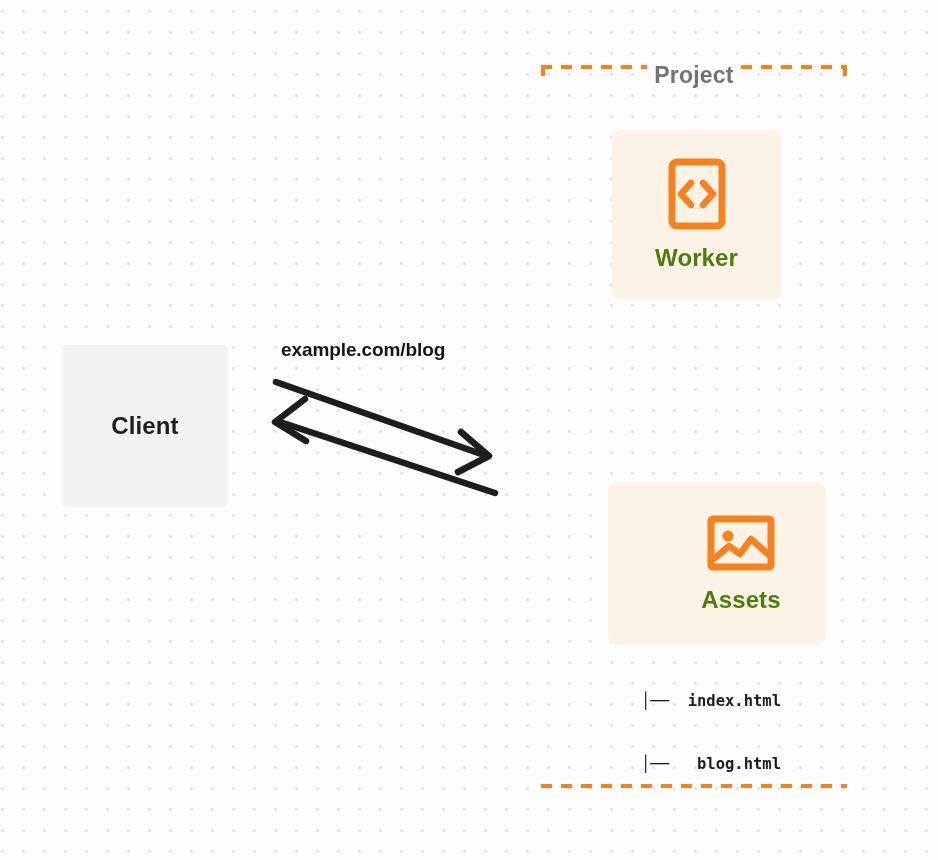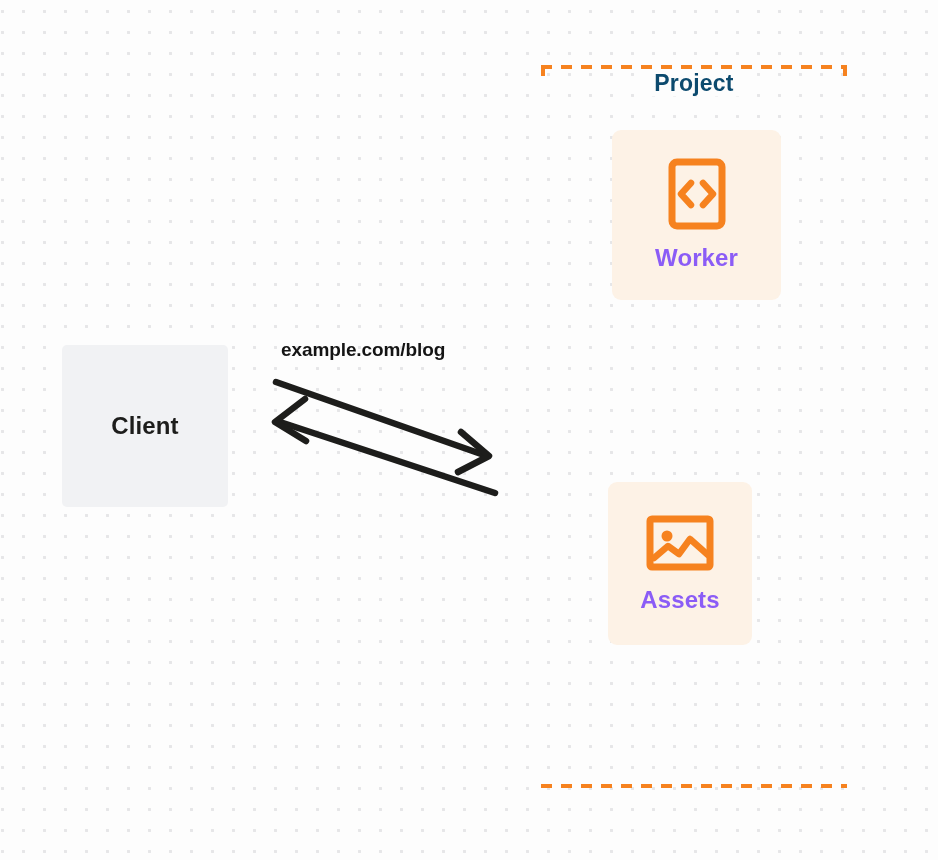--- a/index.html
+++ b/index.html
@@ -95,27 +95,27 @@
     background-size: 4px 20px;
   }
   .proj-edge-right {
     right: 0; top: 0; bottom: 0; width: 4px;
     background-image: linear-gradient(to bottom, #f6821f 0 11px, rgba(0,0,0,0) 11px 20px);
     background-size: 4px 20px;
   }
   #project-title {
     position: absolute;
     left: 50%;
-    top: 18px;
+    top: 10px;
     transform: translate(-50%, -50%);
     background: #fdfdfd;
     padding: 0 7px;
     font-size: 23px;
     font-weight: 700;
-    color: #0c4a6e;
+    color: #737373;
     letter-spacing: 0.2px;
     white-space: nowrap;
   }
 
   
   .service-card {
     position: absolute;
     background: #fdf2e6;
     border-radius: 9px;
     display: flex;
@@ -125,31 +125,32 @@
   }
   #worker-card {
     left: 71px;
     top: 65px;
     width: 169px;
     height: 170px;
   }
   #assets-card {
     left: 67px;
     top: 417px;
-    width: 144px;
+    width: 170px;
     height: 163px;
+    padding-left: 48px;
   }
   .service-icon {
     display: block;
     margin-bottom: 14px;
   }
   .service-name {
     font-size: 24px;
     font-weight: 700;
-    color: #8b5cf6;
+    color: #4d7c0f;
     letter-spacing: 0.1px;
   }
 
   
   #file-tree {
     position: absolute;
     left: 44px;
     top: 584px;
     font-family: "DejaVu Sans Mono", monospace;
     font-size: 15.5px;
@@ -205,17 +206,19 @@
     <div id="assets-card" class="service-card">
       <svg class="service-icon" width="68" height="58" viewBox="0 0 68 58" xmlns="http://www.w3.org/2000/svg">
         <rect x="4" y="5" width="60" height="48" rx="2" ry="2" fill="none" stroke="#f6821f" stroke-width="7"></rect>
         <circle cx="21" cy="22" r="5.5" fill="#f6821f"></circle>
         <polyline points="8,44 22,32 33,40 44,25 62,41" fill="none" stroke="#f6821f" stroke-width="6.5" stroke-linecap="round" stroke-linejoin="round"></polyline>
       </svg>
       <span class="service-name">Assets</span>
     </div>
 
     <div id="file-tree">
+      <div>  │──  index.html</div>
+      <div>  │──   blog.html</div>
       
     </div>
   </div>
 
 </div>
 
 </body></html>

